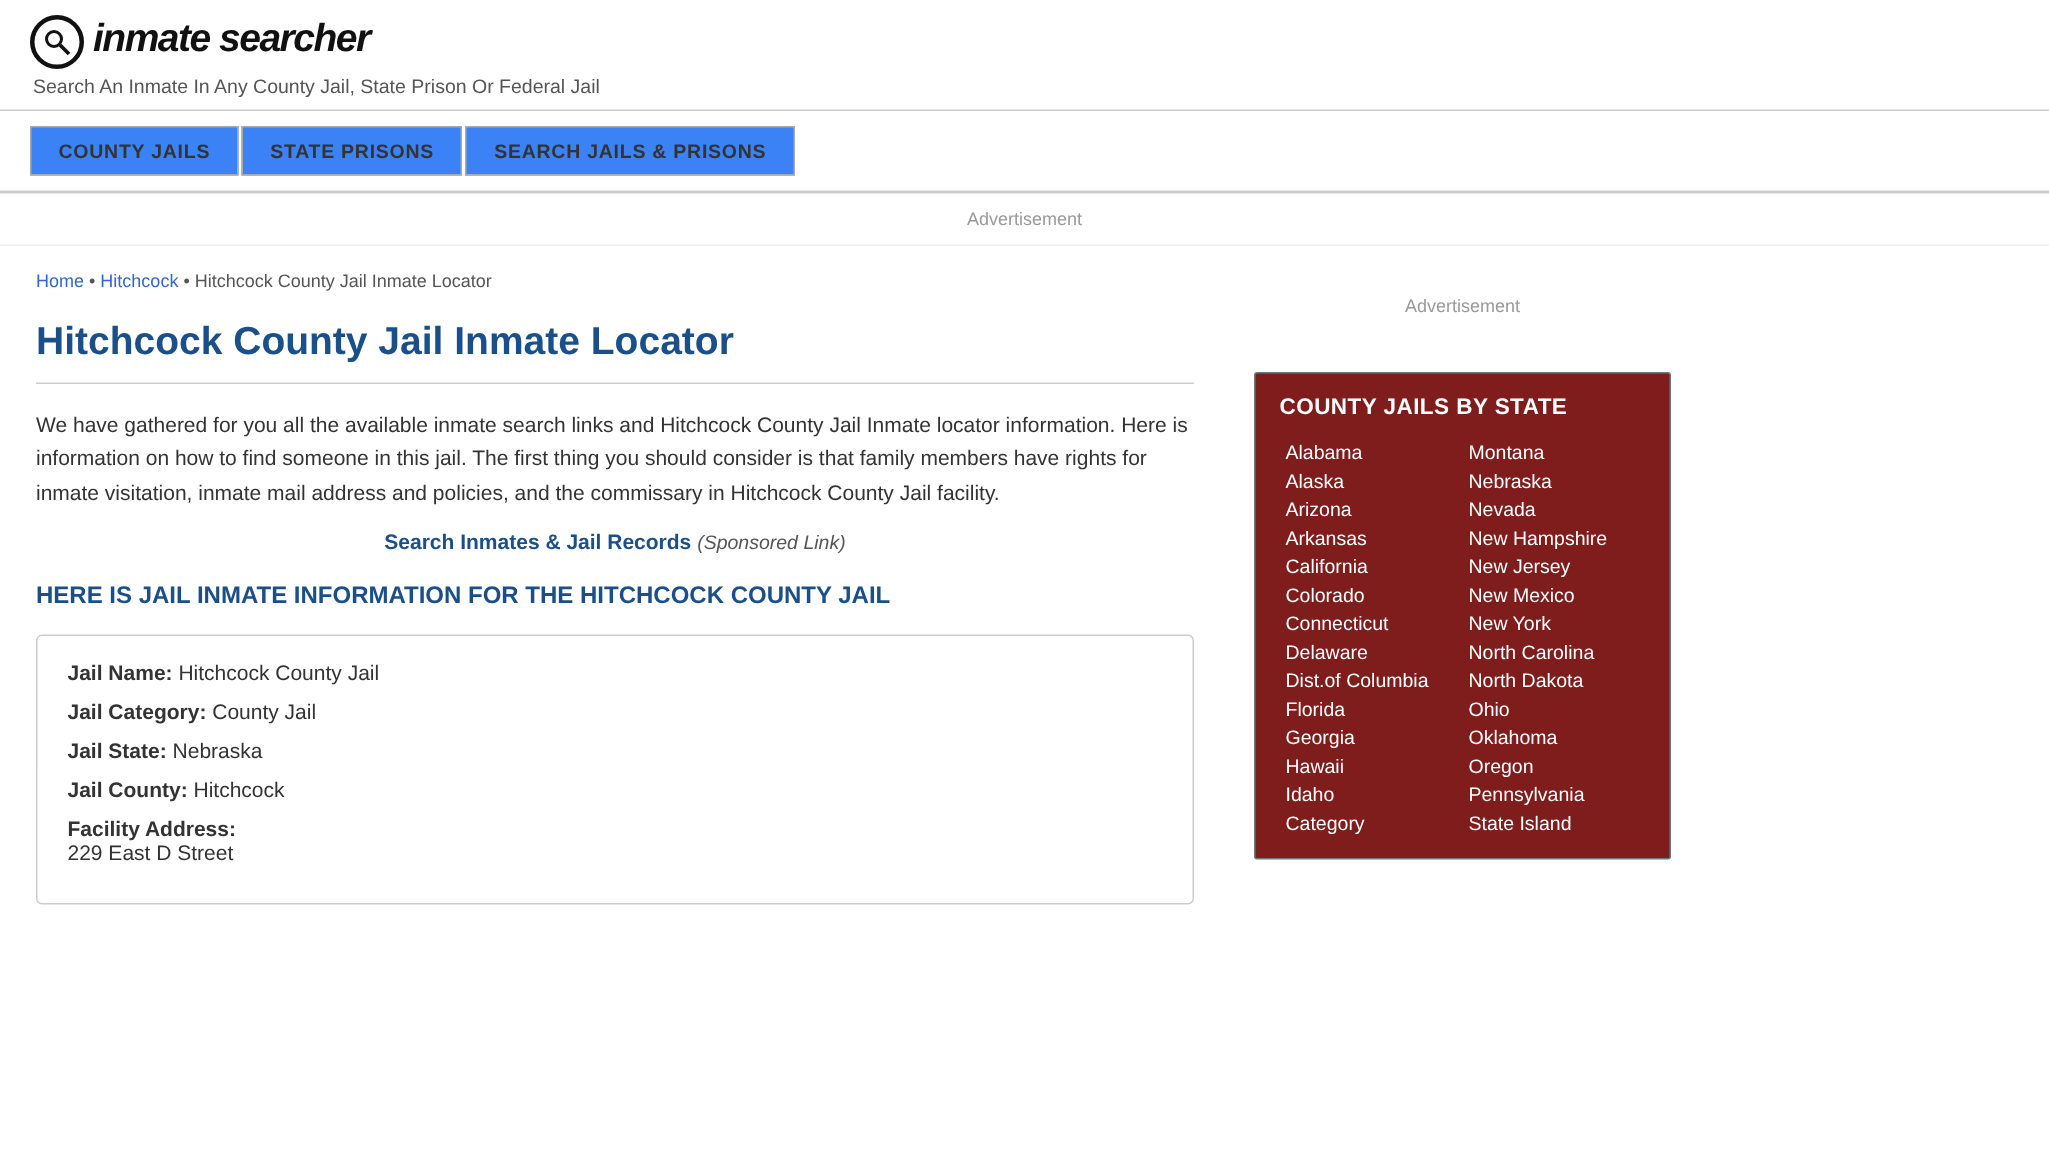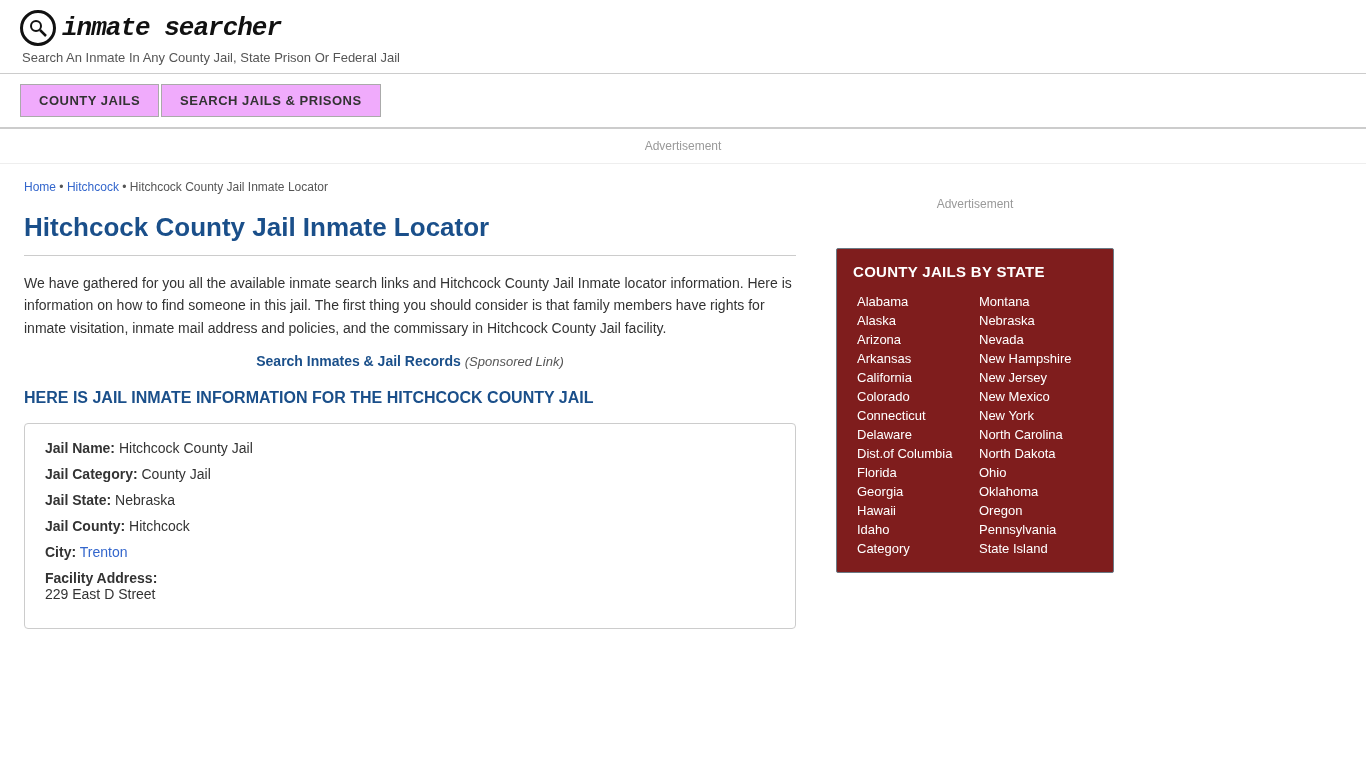--- a/index.html
+++ b/index.html
@@ -1,31 +1,31 @@
 <!DOCTYPE html>
 <html><head>
   <meta charset="utf-8">
   <style>
     * { margin: 0; padding: 0; box-sizing: border-box; }
     body { font-family: Arial, sans-serif; font-size: 14px; color: #333; background: #fff; }
 
     
     #header { padding: 10px 20px 8px 20px; border-bottom: 1px solid #ccc; }
-    #logo-area { display: flex; align-items: center; margin-bottom: 4px; font-family: Liberation Mono, monospace; }
+    #logo-area { display: flex; align-items: flex-start; margin-bottom: 4px; }
     #logo-icon { width: 36px; height: 36px; border: 3px solid #111; border-radius: 50%; display: flex; align-items: center; justify-content: center; font-size: 18px; font-weight: bold; margin-right: 6px; background: #fff; }
     #logo-text { font-size: 26px; font-weight: bold; font-style: italic; letter-spacing: -1px; }
     #logo-text span { color: #111; }
     #tagline { font-size: 13px; color: #555; margin-left: 2px; }
 
     
     #nav { padding: 10px 20px; border-bottom: 2px solid #ccc; display: flex; gap: 2px; }
     .nav-btn {
       padding: 8px 18px;
       border: 1px solid #aaa;
-      background: #f0abfc;
+      background: #3b82f6;
       font-size: 13px;
       font-weight: bold;
       letter-spacing: 0.5px;
       cursor: pointer;
       color: #333;
     }
 
     
     #ad-banner { text-align: center; padding: 10px; font-size: 12px; color: #999; border-bottom: 1px solid #eee; }
 
@@ -82,20 +82,21 @@
     </div>
     <div id="logo-text">
       <span>inmate searcher</span>
     </div>
   </div>
   <div id="tagline">Search An Inmate In Any County Jail, State Prison Or Federal Jail</div>
 </div>
 
 <div id="nav">
   <button class="nav-btn">COUNTY JAILS</button>
+  <button class="nav-btn">STATE PRISONS</button>
   <button class="nav-btn">SEARCH JAILS &amp; PRISONS</button>
 </div>
 
 <div id="ad-banner">Advertisement</div>
 
 <div id="main">
 
   <div id="content">
 
     <div id="breadcrumb">
@@ -126,24 +127,20 @@
         <span class="info-label">Jail Category:</span>
         <span class="info-value"> <span>County Jail</span></span>
       </div>
       <div class="info-row">
         <span class="info-label">Jail State:</span>
         <span class="info-value"> <span>Nebraska</span></span>
       </div>
       <div class="info-row">
         <span class="info-label">Jail County:</span>
         <span class="info-value"> <span>Hitchcock</span></span>
-      </div>
-      <div class="info-row">
-        <span class="info-label">City:</span>
-        <span class="info-value city"> <span>Trenton</span></span>
       </div>
       <div class="info-row">
         <span class="info-label">Facility Address:</span><br>
         <span class="info-value">229 East D Street</span>
       </div>
     </div>
 
   </div>
 
   <div id="sidebar">

